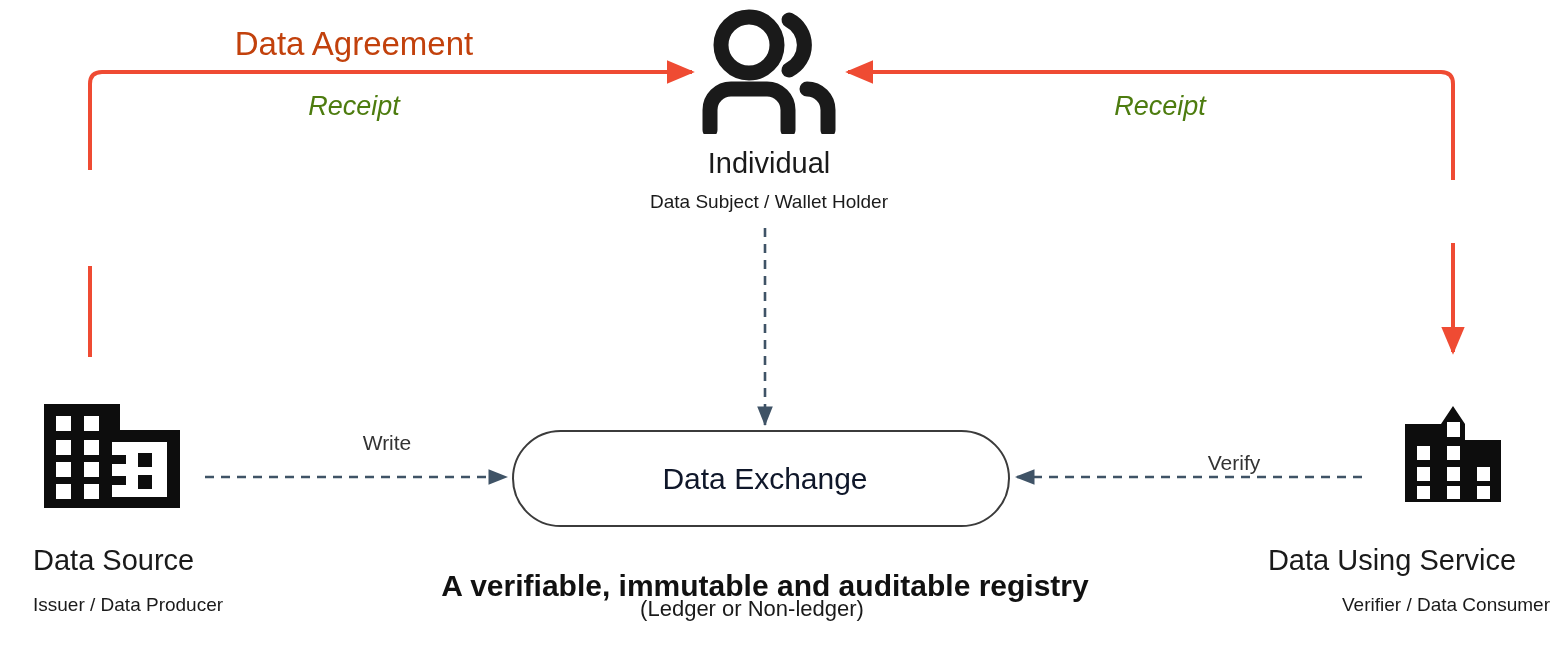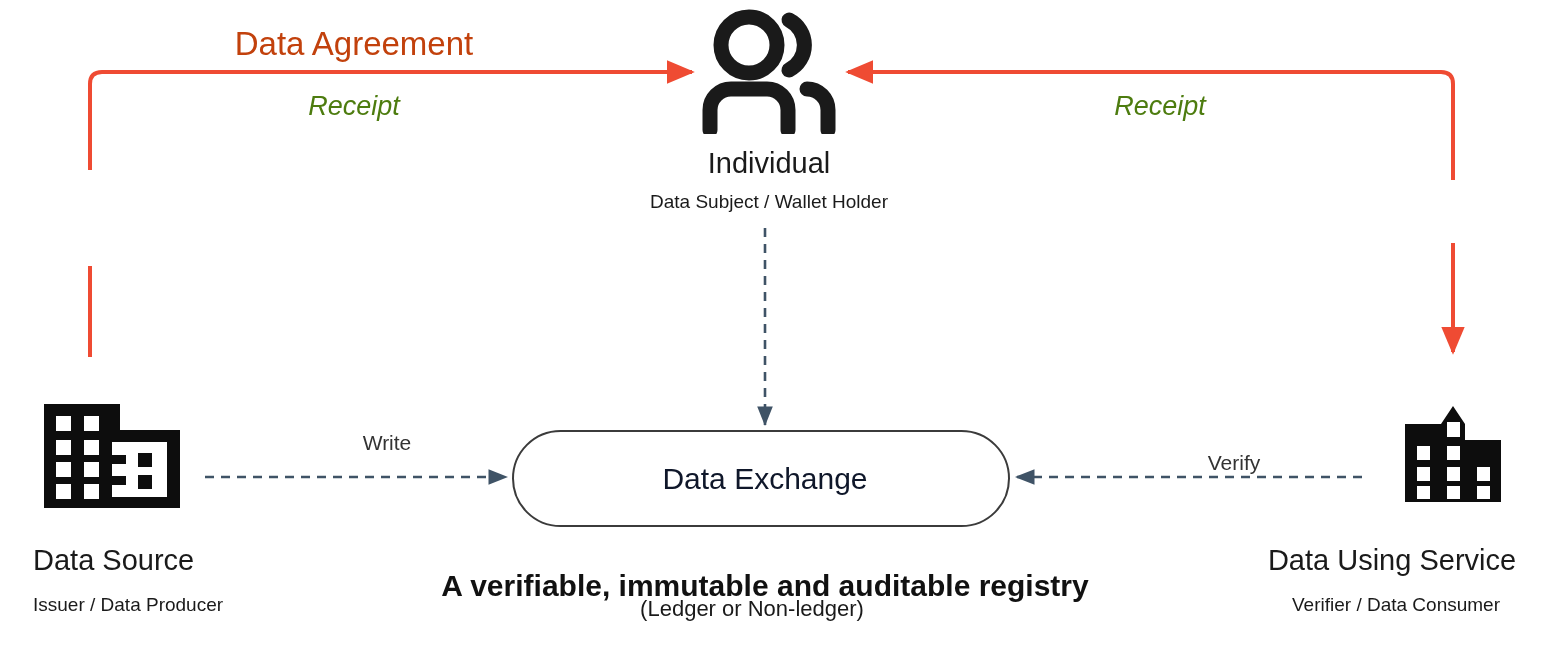--- a/index.html
+++ b/index.html
@@ -215,21 +215,21 @@
   <div class="lbl lbl-center t-receipt" style="left:1160px; top:92px;">Receipt</div>
 
 
   <div class="lbl lbl-center t-node-title" style="left:769px; top:148px;">Individual</div>
   <div class="lbl lbl-center t-node-sub" style="left:769px; top:192px;">Data Subject / Wallet Holder</div>
 
   <div class="lbl t-node-title" style="left:33px; top:545px;">Data Source</div>
   <div class="lbl t-node-sub" style="left:33px; top:595px;">Issuer / Data Producer</div>
 
   <div class="lbl lbl-center t-node-title" style="left:1392px; top:545px;">Data Using Service</div>
-  <div class="lbl lbl-center t-node-sub" style="left:1396px; top:595px;">Verifier / Data Consumer</div>
+  <div class="lbl lbl-center t-node-sub" style="left:1446px; top:595px;">Verifier / Data Consumer</div>
 
   <div class="lbl lbl-center t-registry" style="left:765px; top:546px;">A verifiable, immutable and auditable registry</div>
   <div class="lbl lbl-center t-registry-sub" style="left:752px; top:597px;">(Ledger or Non-ledger)</div>
 
   <div class="lbl lbl-center t-edge" style="left:343px; top:432px;">Write</div>
   <div class="lbl lbl-center t-edge" style="left:1190px; top:452px;">Verify</div>
 
 </div>
 
 </body></html>

